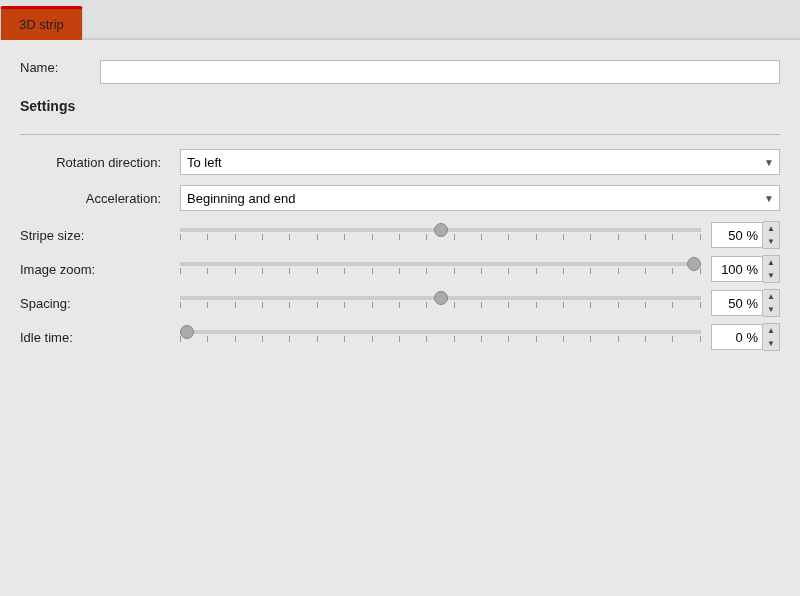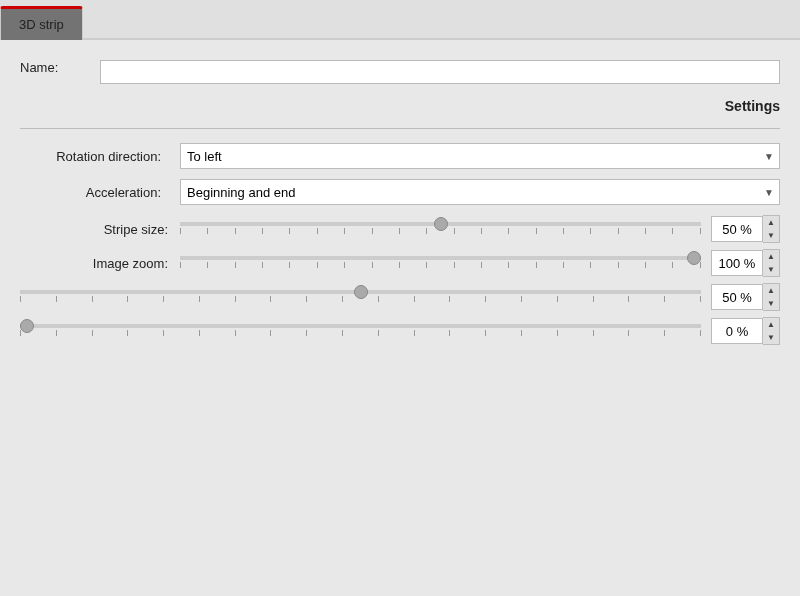--- a/index.html
+++ b/index.html
@@ -18,21 +18,21 @@
       align-items: flex-end;
       background: #e0e0e0;
       border-bottom: 2px solid #ccc;
       padding-top: 4px;
     }
     .tab {
       padding: 8px 18px;
       cursor: pointer;
       border: 1px solid #ccc;
       border-bottom: none;
-      background: #737373;
+      background: #c2410c;
       margin-right: 2px;
       font-size: 13px;
       position: relative;
       top: 2px;
       border-radius: 3px 3px 0 0;
     }
     .tab.active {
       background: #e8e8e8;
       border-bottom: 2px solid #e8e8e8;
       font-weight: normal;
@@ -70,22 +70,21 @@
       border: 1px solid #bbb;
       background: #fff;
       padding: 2px 4px;
       font-size: 13px;
     }
 
     
     .settings-heading {
       font-weight: bold;
       font-size: 14px;
-      margin-bottom: 14px;
-      text-align: right;
+      margin-bottom: 20px;
     }
     .divider {
       border: none;
       border-top: 1px solid #bbb;
       margin-bottom: 14px;
     }
 
     
     .crop-row {
       display: flex;
@@ -151,21 +150,21 @@
       margin-bottom: 6px;
     }
     .slider-row {
       display: flex;
       align-items: center;
       margin-bottom: 2px;
     }
     .slider-label {
       width: 160px;
       font-size: 13px;
-      text-align: right;
+      text-align: left;
       padding-right: 12px;
     }
     .slider-track-area {
       flex: 1;
       display: flex;
       flex-direction: column;
     }
     .slider-input {
       width: 100%;
       height: 4px;
@@ -201,21 +200,21 @@
       align-items: center;
       margin-left: 10px;
     }
     .value-input {
       width: 52px;
       height: 26px;
       border: 1px solid #bbb;
       background: #fff;
       font-size: 13px;
       padding: 2px 4px;
-      text-align: center;
+      text-align: right;
     }
     .spinner {
       display: flex;
       flex-direction: column;
       border: 1px solid #bbb;
       border-left: none;
       background: #e8e8e8;
     }
     .spinner-btn {
       width: 16px;
@@ -350,20 +349,21 @@
         <div class="spinner">
           <button class="spinner-btn">▲</button>
           <button class="spinner-btn">▼</button>
         </div>
       </div>
     </div>
   </div>
 
   <div class="slider-section">
     <div class="slider-row">
+      <div class="slider-label">Spacing:</div>
       <div class="slider-track-area">
         <input type="range" class="slider-input" min="0" max="100" value="50" style="">
         <div class="slider-ticks">
           <span class="slider-tick"></span>
             <span class="slider-tick"></span>
             <span class="slider-tick"></span>
             <span class="slider-tick"></span>
             <span class="slider-tick"></span>
             <span class="slider-tick"></span>
             <span class="slider-tick"></span>
@@ -387,20 +387,21 @@
         <div class="spinner">
           <button class="spinner-btn">▲</button>
           <button class="spinner-btn">▼</button>
         </div>
       </div>
     </div>
   </div>
 
   <div class="slider-section">
     <div class="slider-row">
+      <div class="slider-label">Idle time:</div>
       <div class="slider-track-area">
         <input type="range" class="slider-input" min="0" max="100" value="0" style="">
         <div class="slider-ticks">
           <span class="slider-tick"></span>
             <span class="slider-tick"></span>
             <span class="slider-tick"></span>
             <span class="slider-tick"></span>
             <span class="slider-tick"></span>
             <span class="slider-tick"></span>
             <span class="slider-tick"></span>

